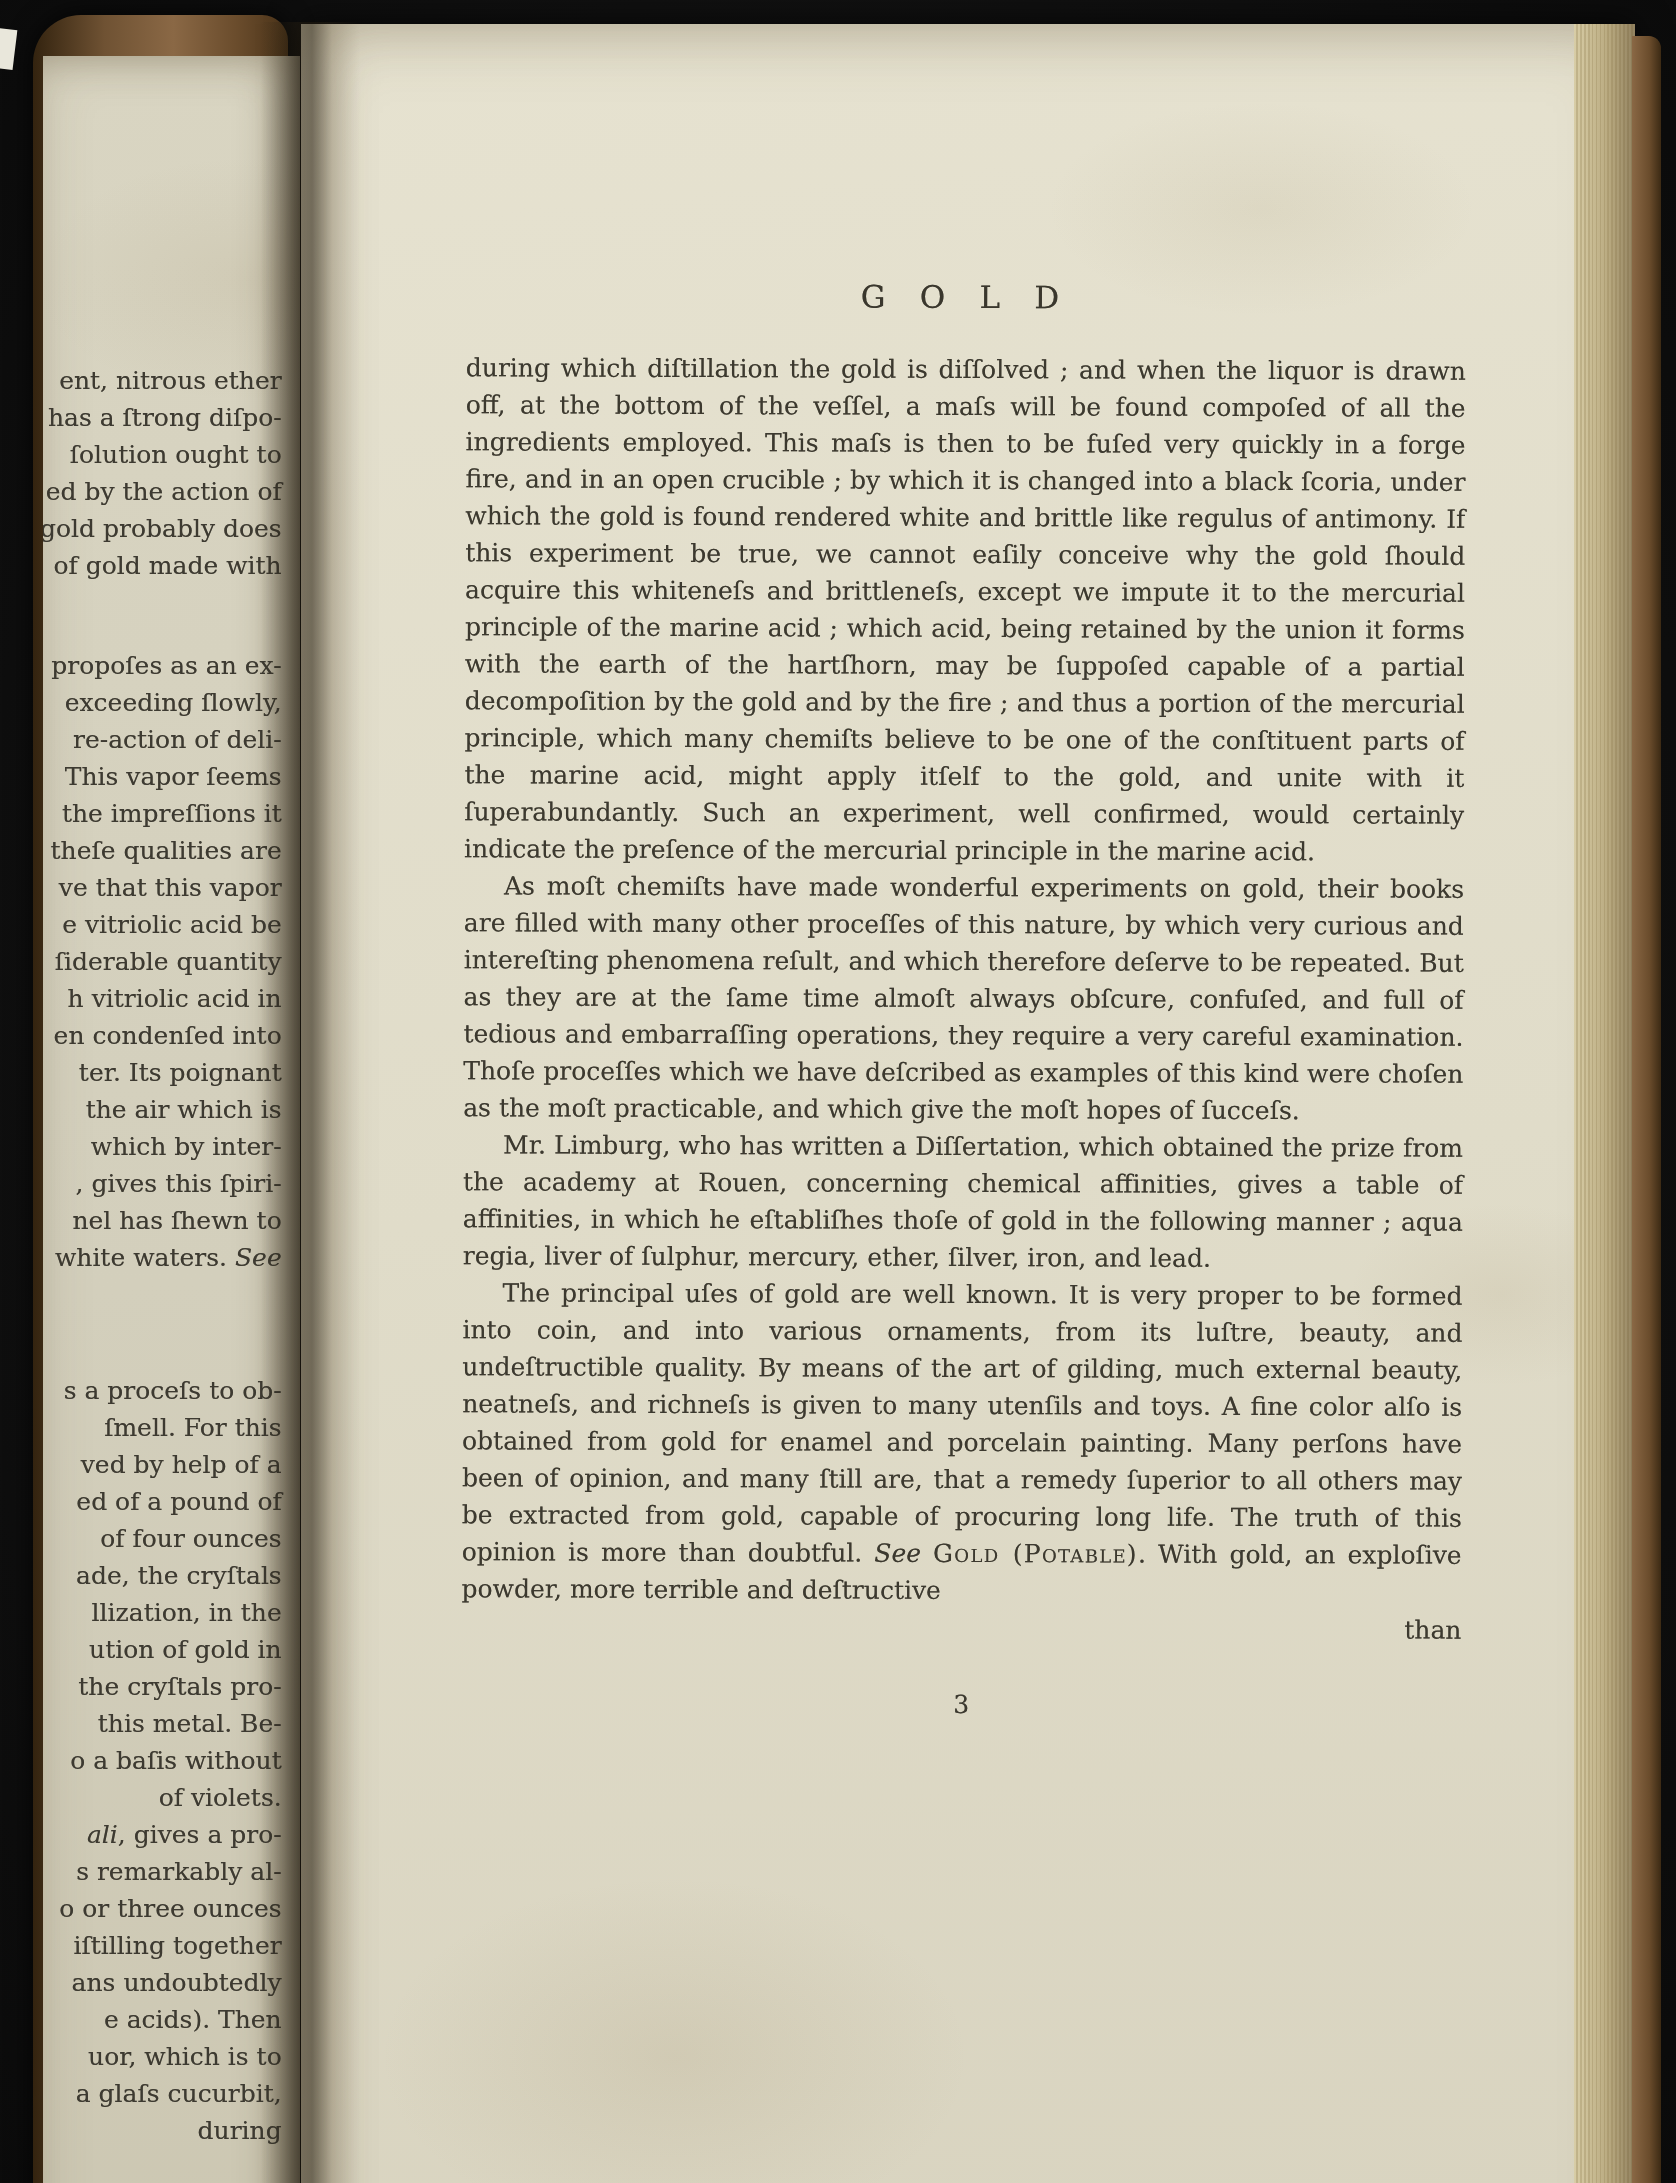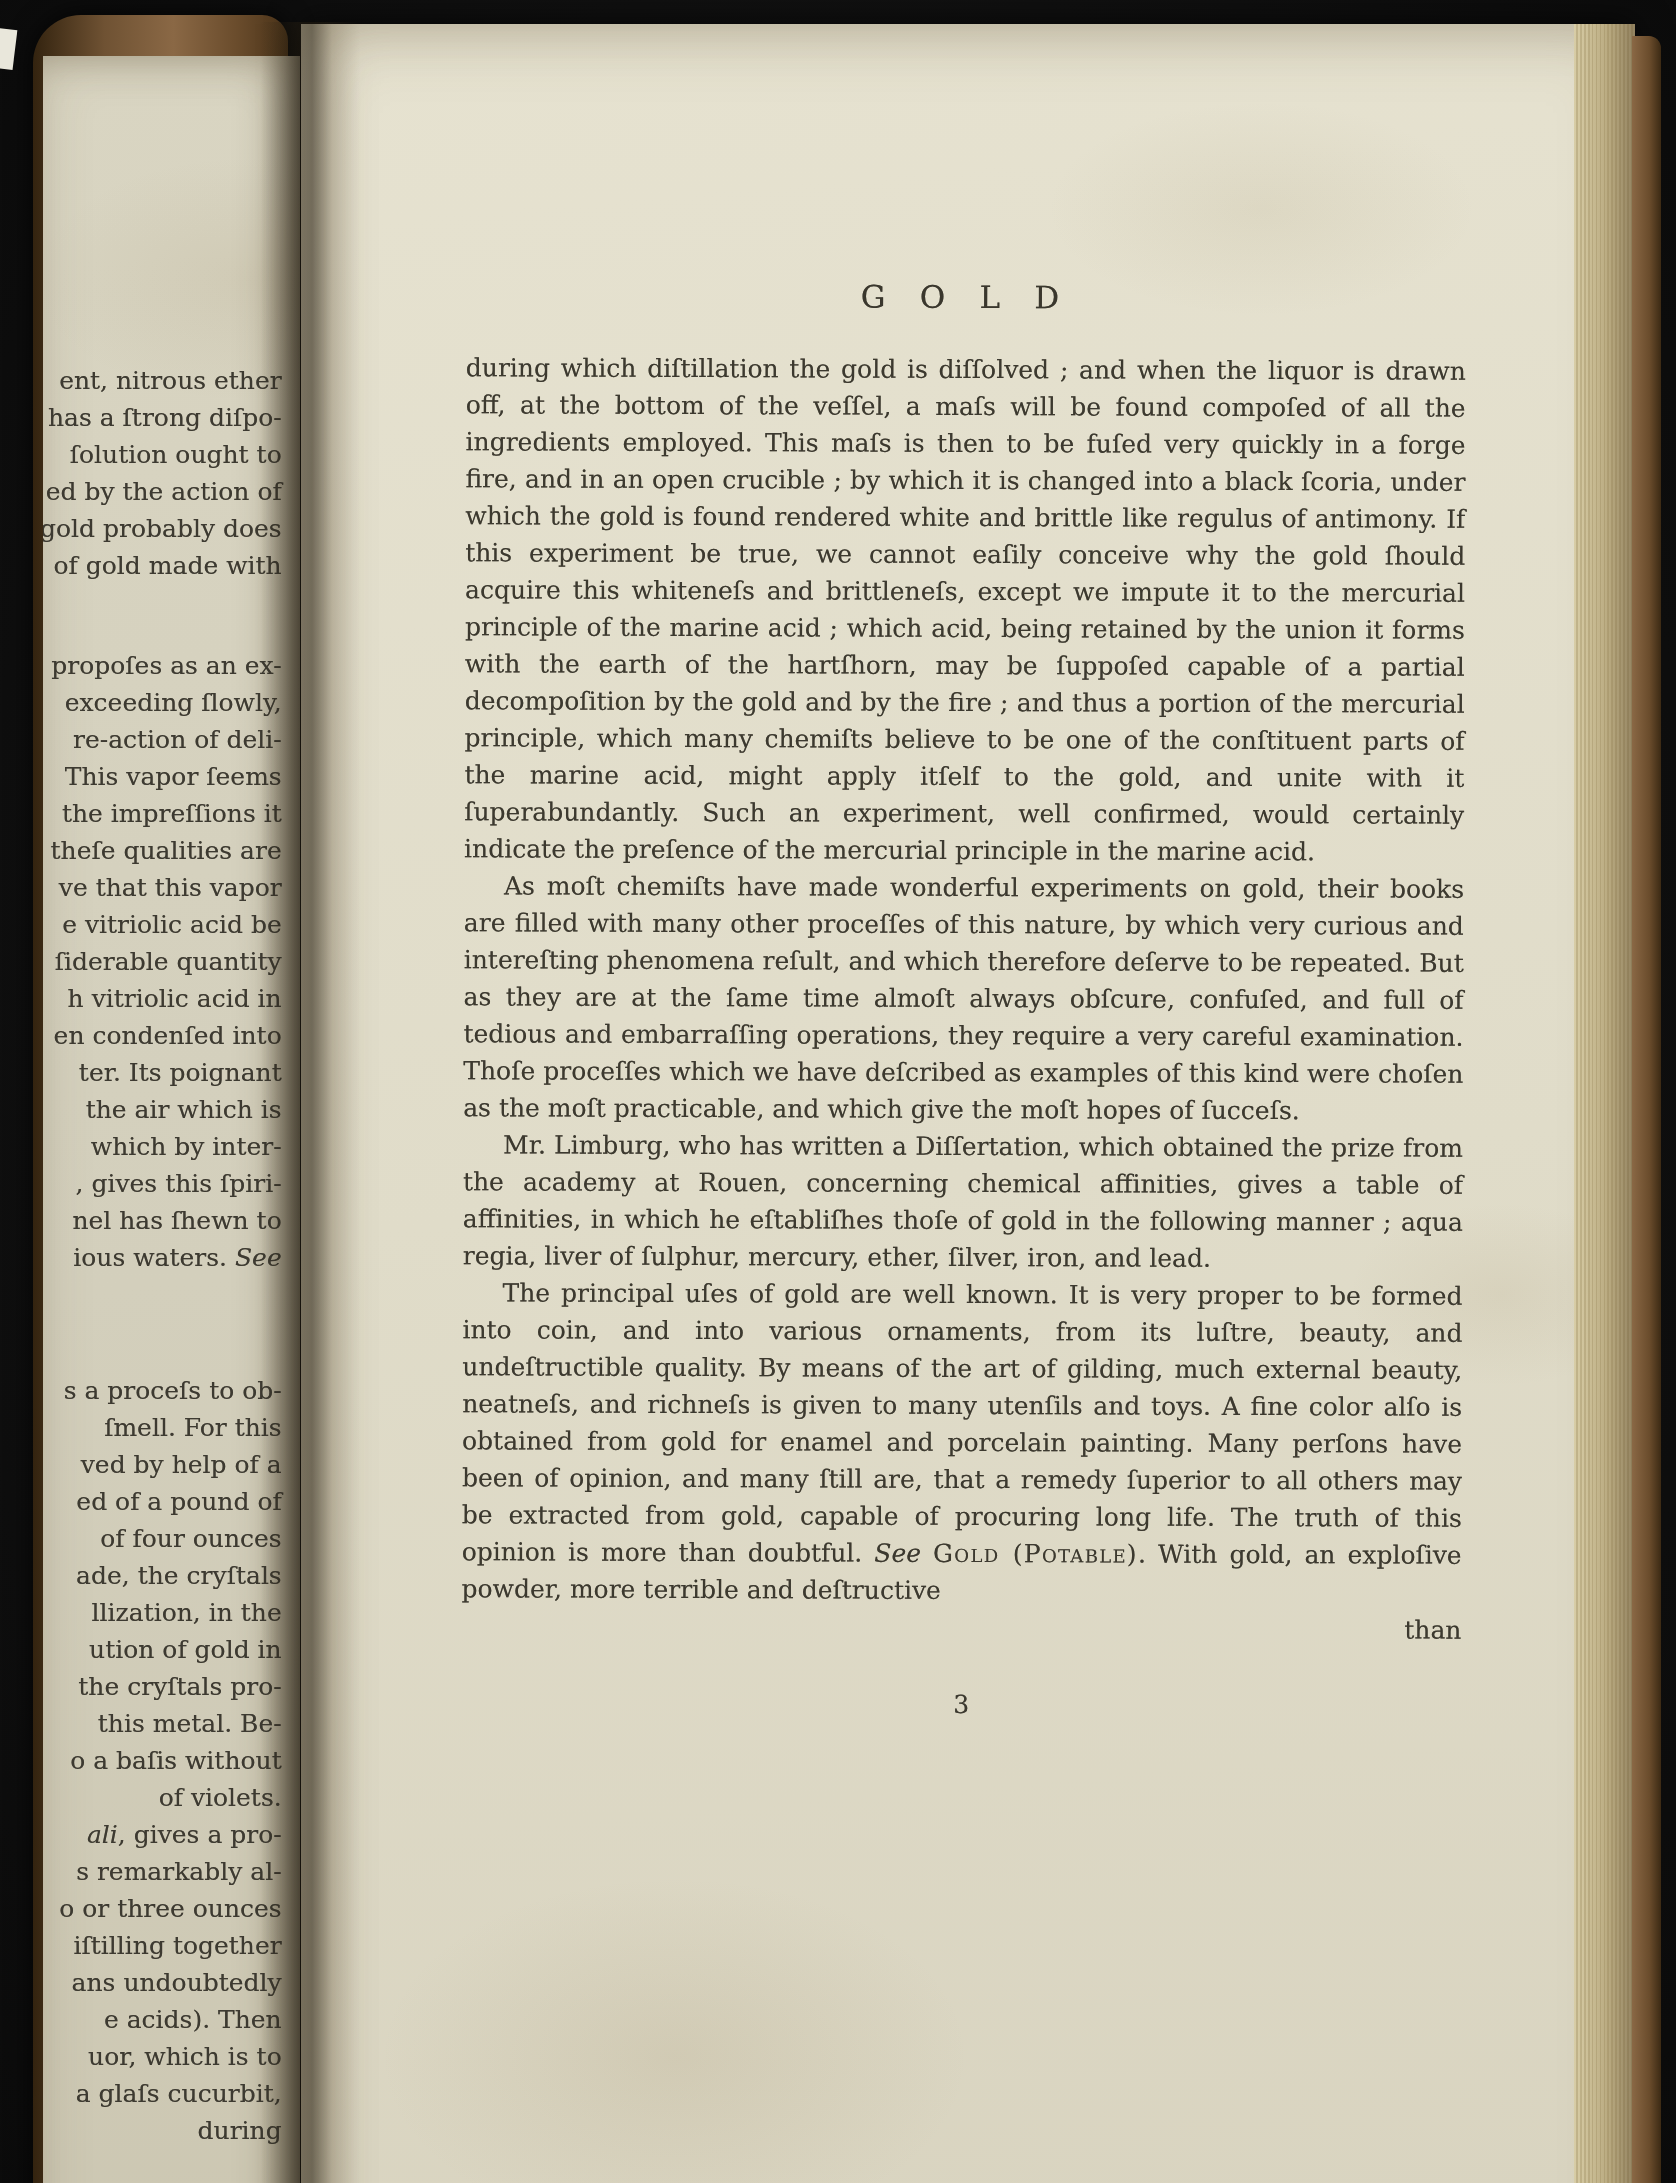--- a/index.html
+++ b/index.html
@@ -130,21 +130,21 @@
           <div class="frag-line"><span>ve that this vapor</span></div>
           <div class="frag-line"><span>e vitriolic acid be</span></div>
           <div class="frag-line"><span>ſiderable quantity</span></div>
           <div class="frag-line"><span>h vitriolic acid in</span></div>
           <div class="frag-line"><span>en condenſed into</span></div>
           <div class="frag-line"><span>ter.  Its poignant</span></div>
           <div class="frag-line"><span>the air which is</span></div>
           <div class="frag-line"><span>which by inter-</span></div>
           <div class="frag-line"><span>, gives this ſpiri-</span></div>
           <div class="frag-line"><span>nel has ſhewn to</span></div>
-          <div class="frag-line"><span>ious waters.  </span><span class="it">See</span></div>
+          <div class="frag-line"><span>white waters.  </span><span class="it">See</span></div>
         </div>
         <div class="frag-group">
           <div class="frag-line"><span>s a proceſs to ob-</span></div>
           <div class="frag-line"><span>ſmell.  For this</span></div>
           <div class="frag-line"><span>ved by help of a</span></div>
           <div class="frag-line"><span>ed of a pound of</span></div>
           <div class="frag-line"><span>of four ounces</span></div>
           <div class="frag-line"><span>ade, the cryſtals</span></div>
           <div class="frag-line"><span>llization, in the</span></div>
           <div class="frag-line"><span>ution of gold in</span></div>

